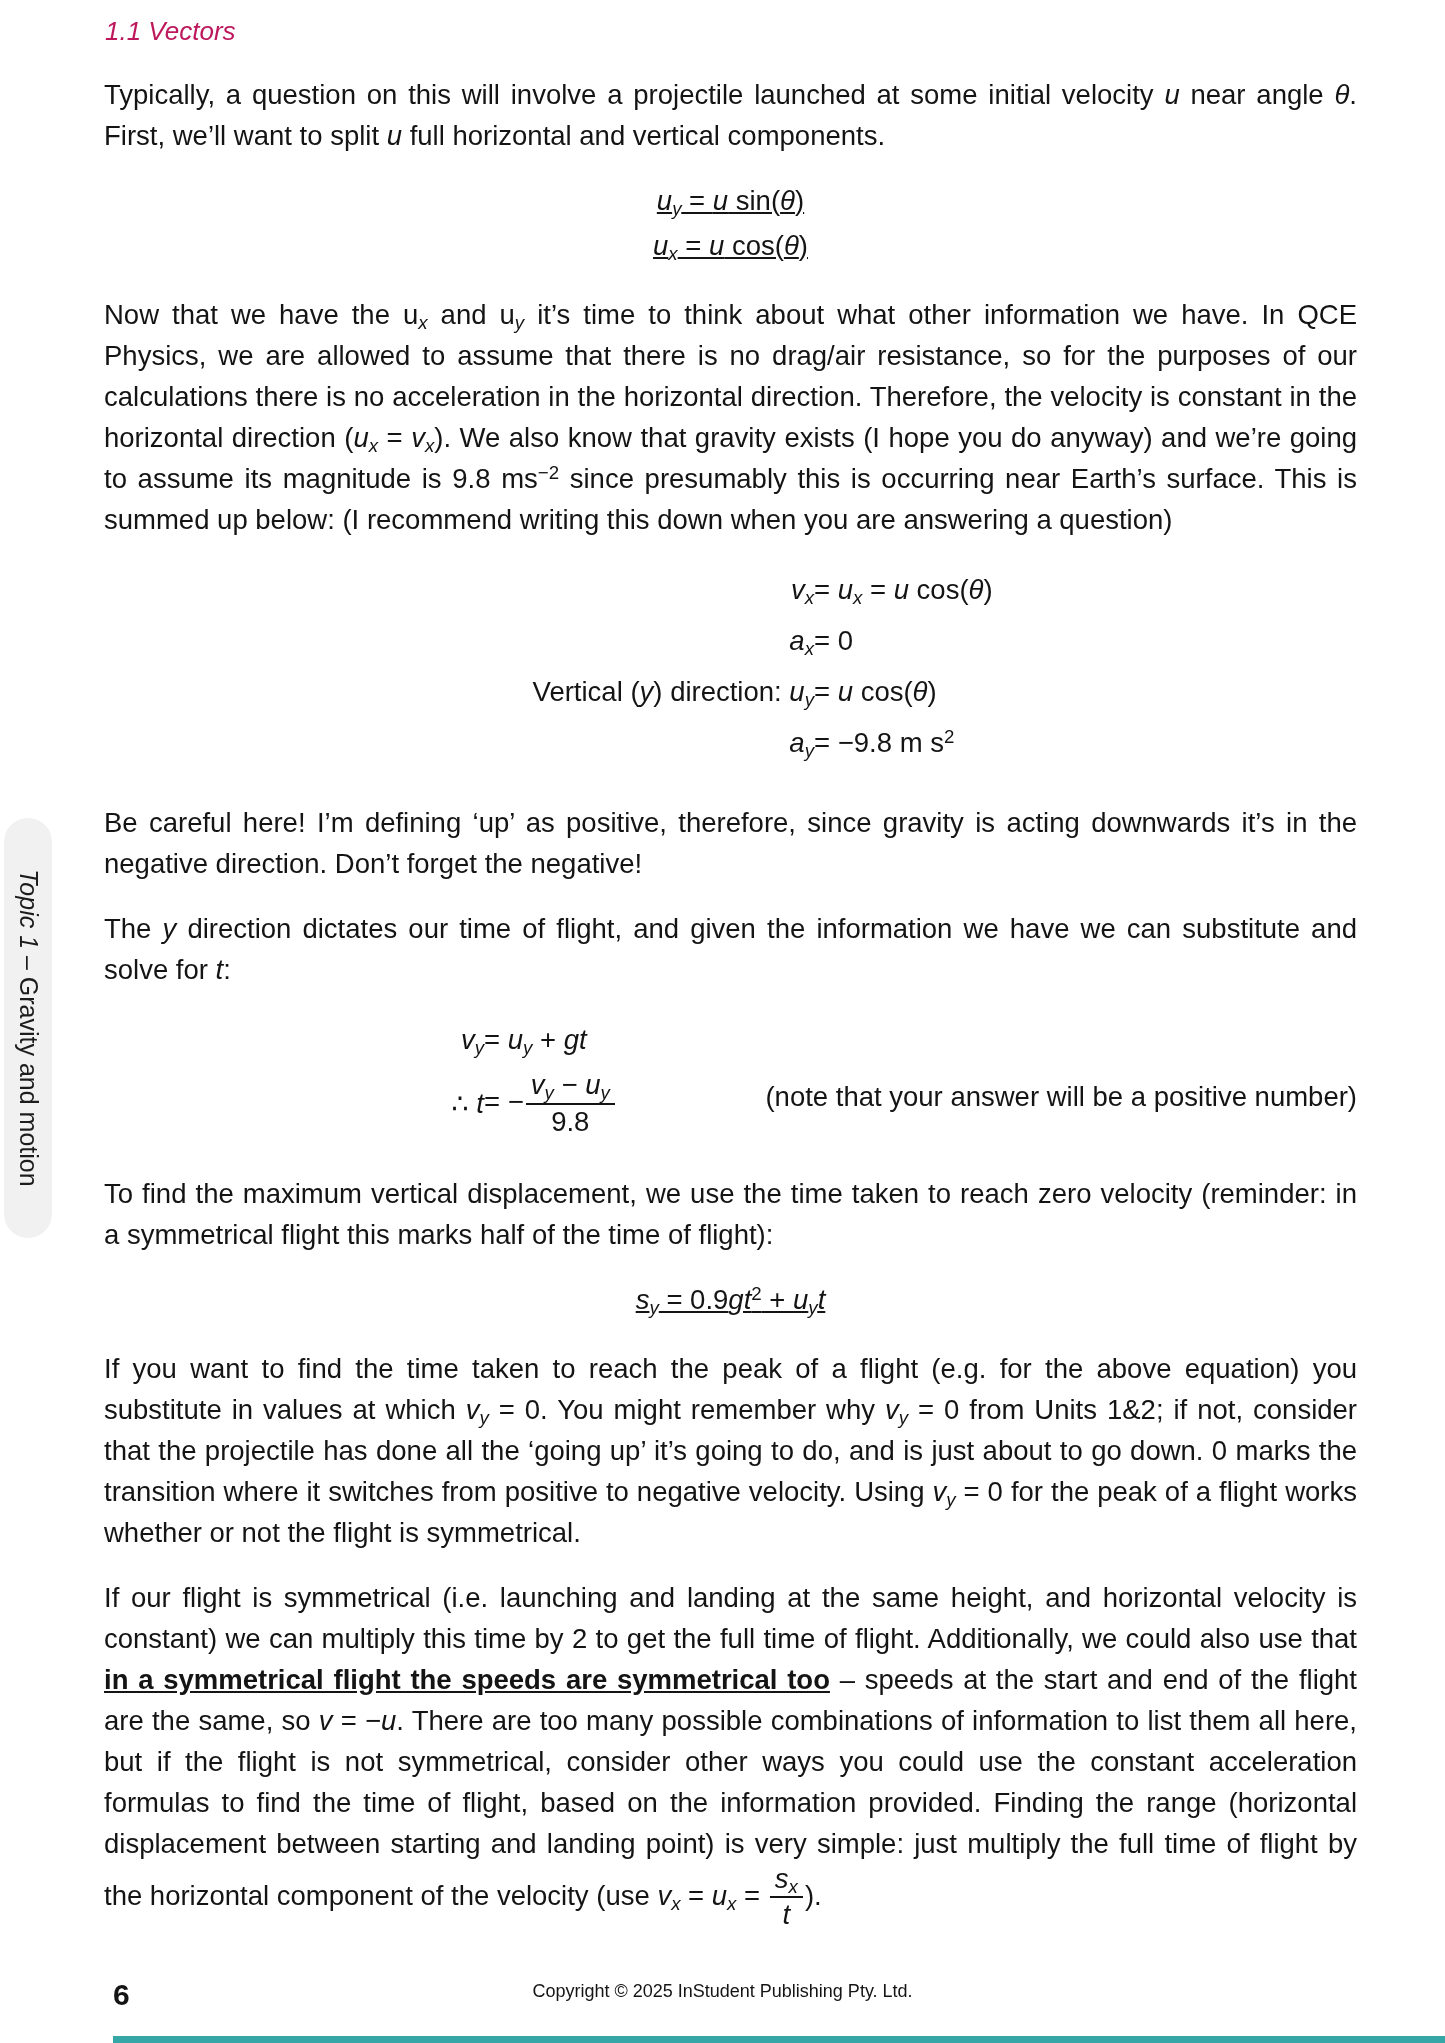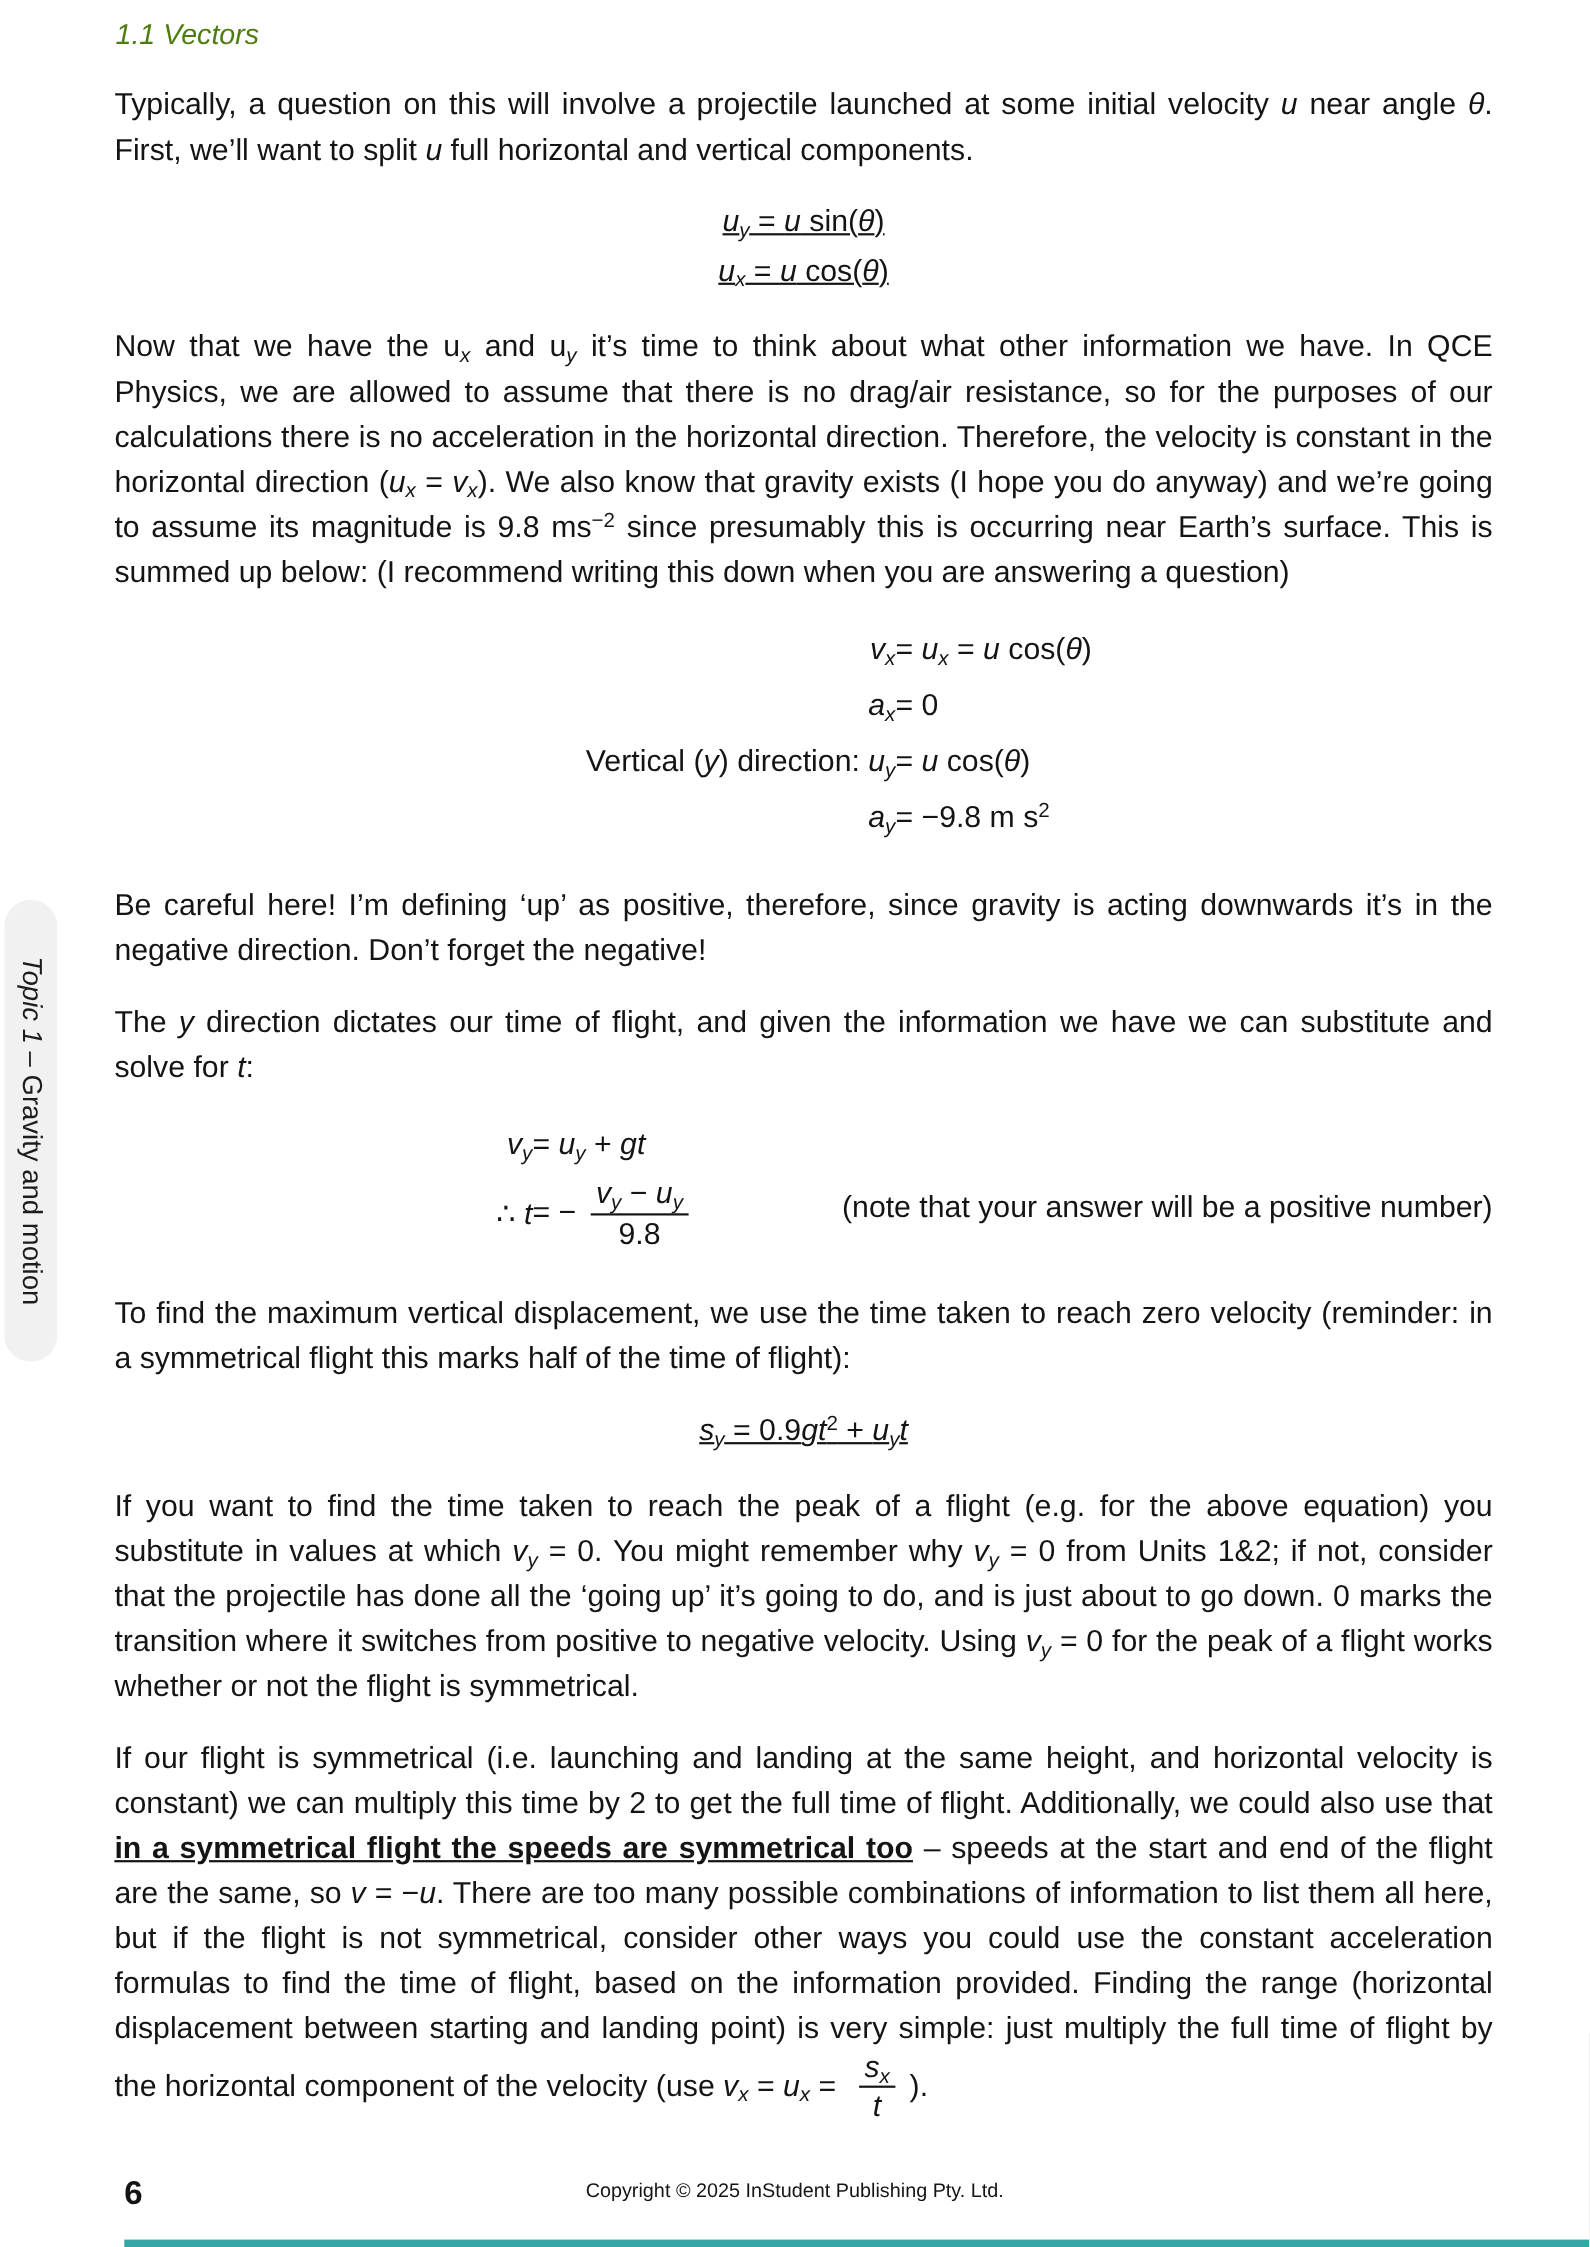--- a/index.html
+++ b/index.html
@@ -6,21 +6,21 @@
   .page{
     position:relative;
     width:1445px;height:2043px;
     background:#ffffff;
     font-family:"Liberation Sans","DejaVu Sans",sans-serif;
     color:#141414;
     overflow:hidden;
   }
   .running-header{
     position:absolute;top:16px;left:105px;
-    font-size:26px;font-style:italic;color:#4d7c0f;
+    font-size:26px;font-style:italic;color:#be185d;
   }
   .content{
     position:absolute;top:74px;left:104px;width:1253px;
     font-size:27.5px;line-height:41px;
   }
   .para{margin:0 0 24px 0;text-align:justify;}
   .eq-center{margin:6px 0 28px 0;text-align:center;}
   .eq-line{display:block;margin:4px 0;text-decoration:underline;}
   
   .eq-table{display:table;margin:10px 0 34px 0;}
@@ -28,21 +28,21 @@
   .eq-l{display:table-cell;text-align:right;vertical-align:middle;padding:5px 0;min-width:710px;}
   .eq-r{display:table-cell;text-align:left;vertical-align:middle;padding:5px 0;white-space:nowrap;}
   .eq-table.small .eq-l{min-width:260px;}
   .eq-flight{display:flex;align-items:flex-end;margin:6px 0 30px 0;}
   .eq-flight .note{margin-left:auto;margin-bottom:26px;white-space:nowrap;}
   
   .it{font-style:italic;}
   .bd{font-weight:bold;text-decoration:underline;}
   .sb{font-size:68%;vertical-align:-0.28em;line-height:0;}
   .sp{font-size:68%;vertical-align:0.5em;line-height:0;}
-  .frac{display:inline-block;vertical-align:middle;text-align:center;line-height:1.12;margin:0 13px;}
+  .frac{display:inline-block;vertical-align:middle;text-align:center;line-height:1.12;margin:0 2px;}
   .frac .num{display:block;border-bottom:2px solid #141414;padding:0 5px 2px 5px;}
   .frac .den{display:block;padding-top:2px;}
   
   .sidebar-tab{
     position:absolute;left:4px;top:818px;width:48px;height:420px;
     border-radius:24px;
   }
   .sidebar-tab .tab-text{
     position:absolute;top:50%;left:50%;
     transform:translate(-50%,-50%) rotate(90deg);

